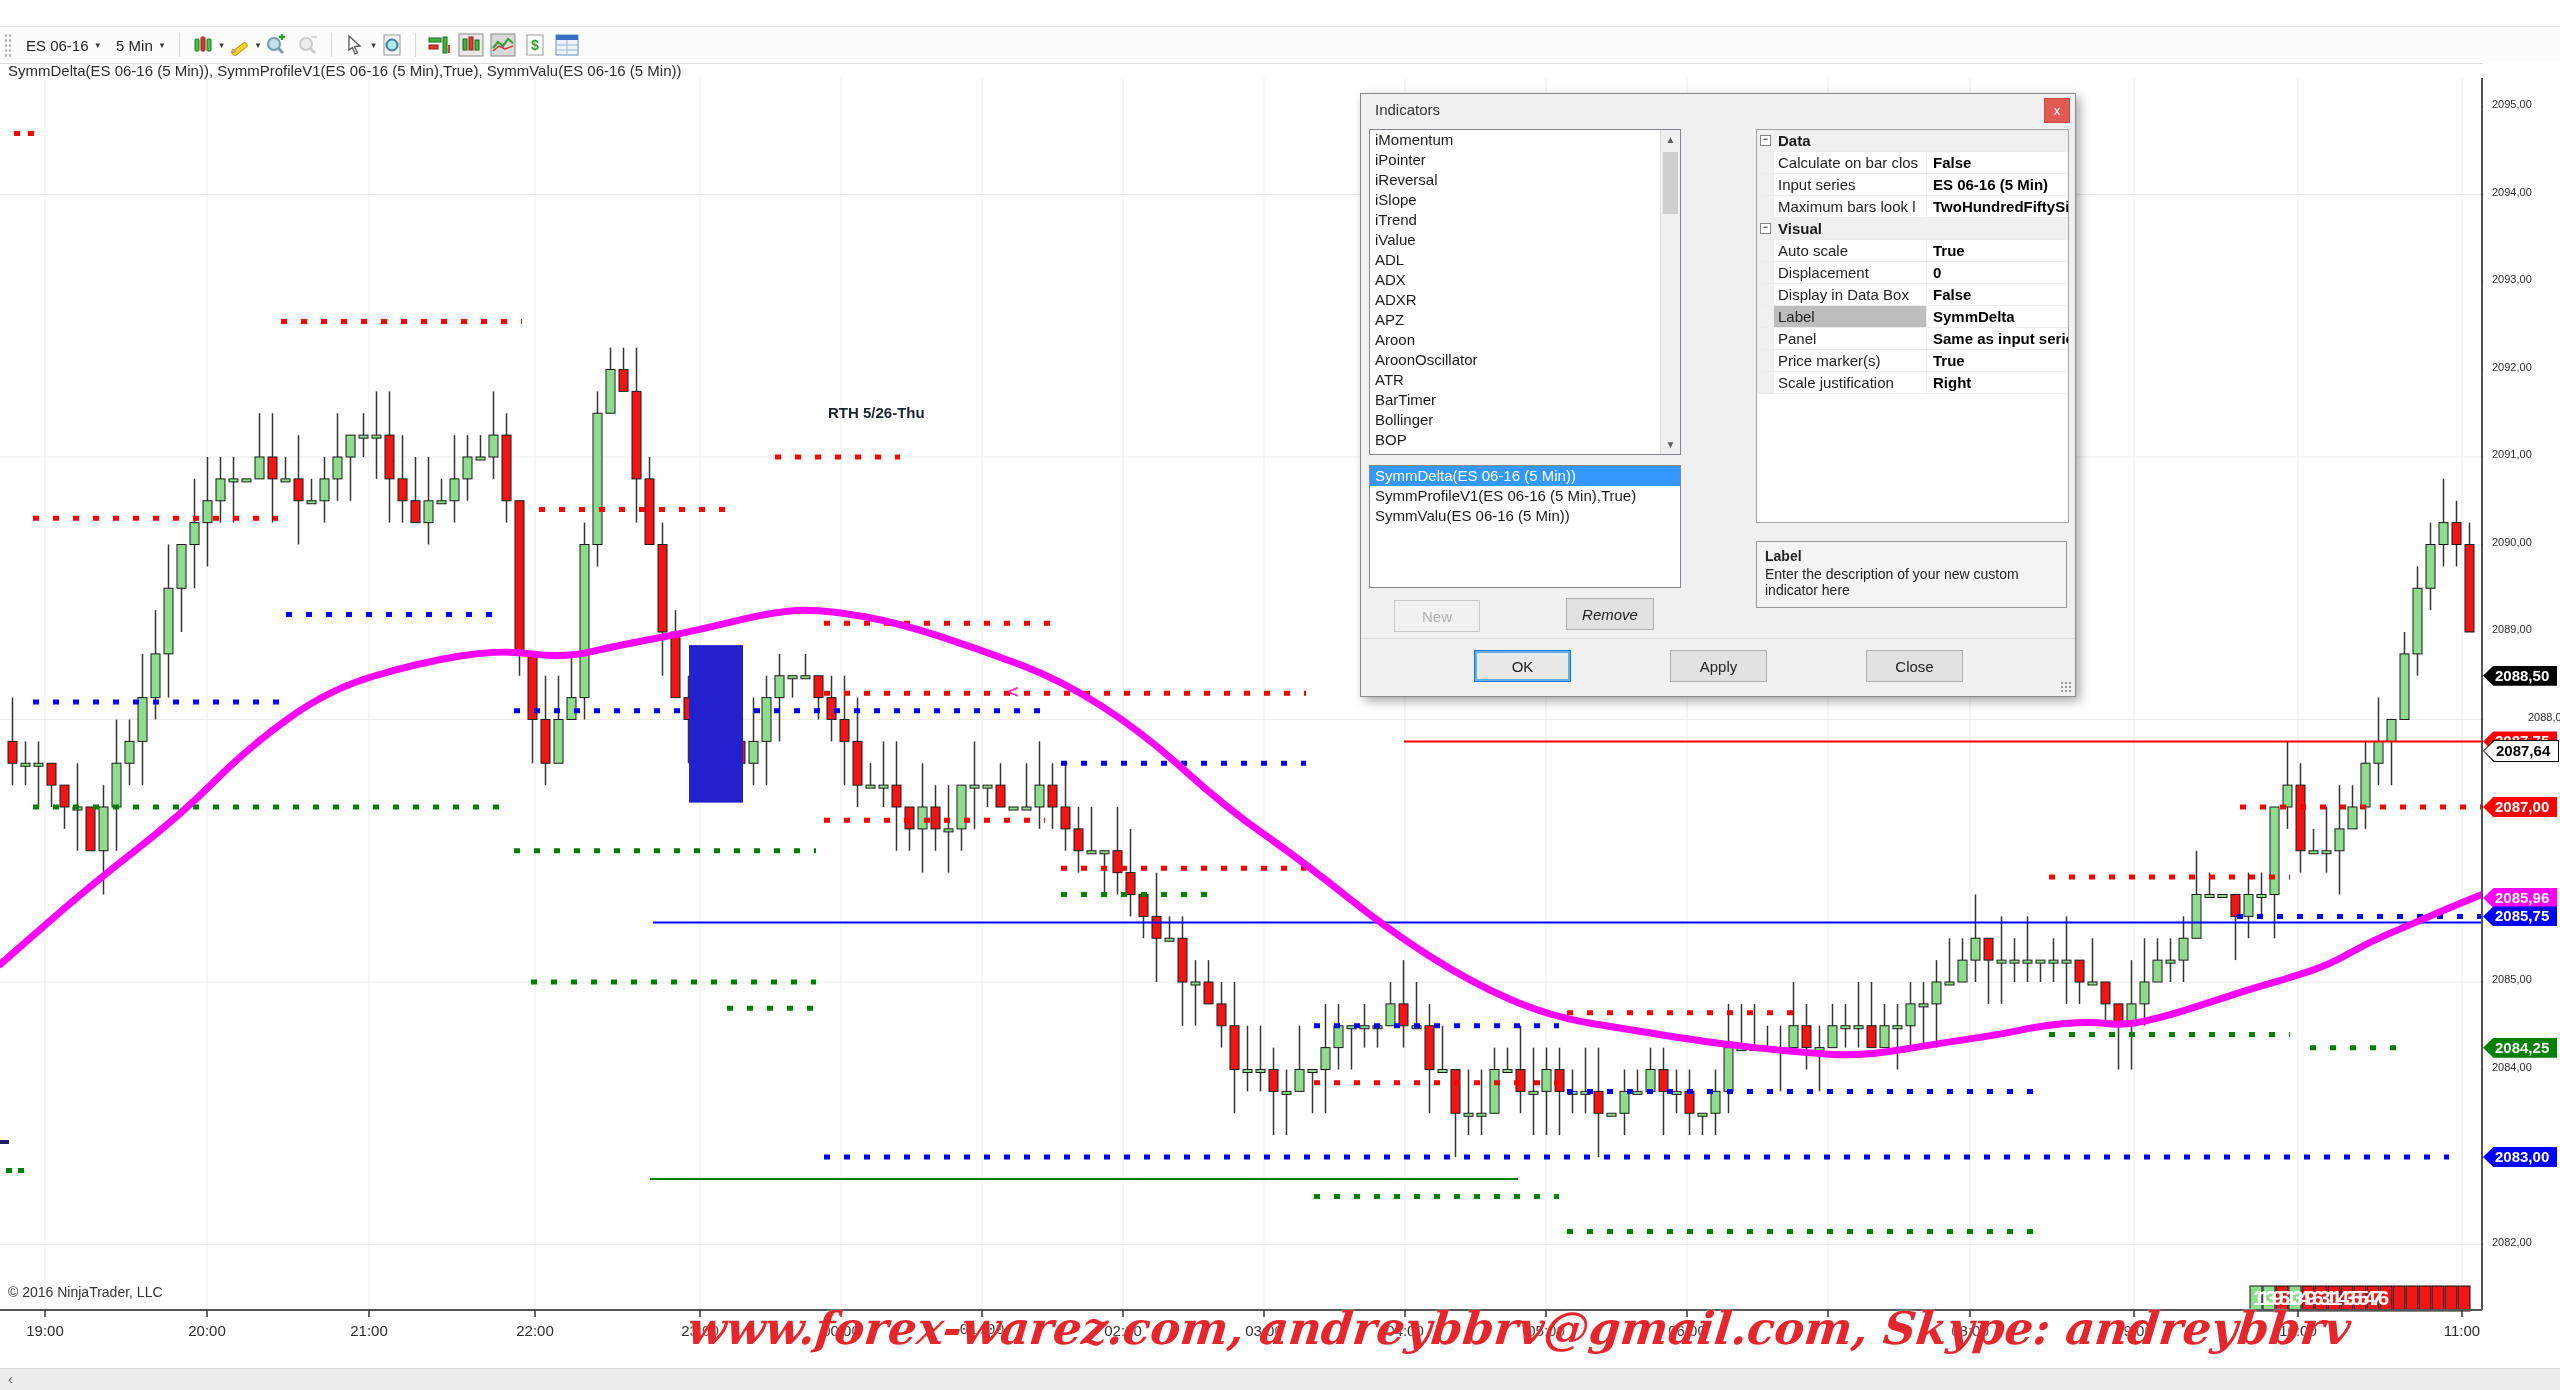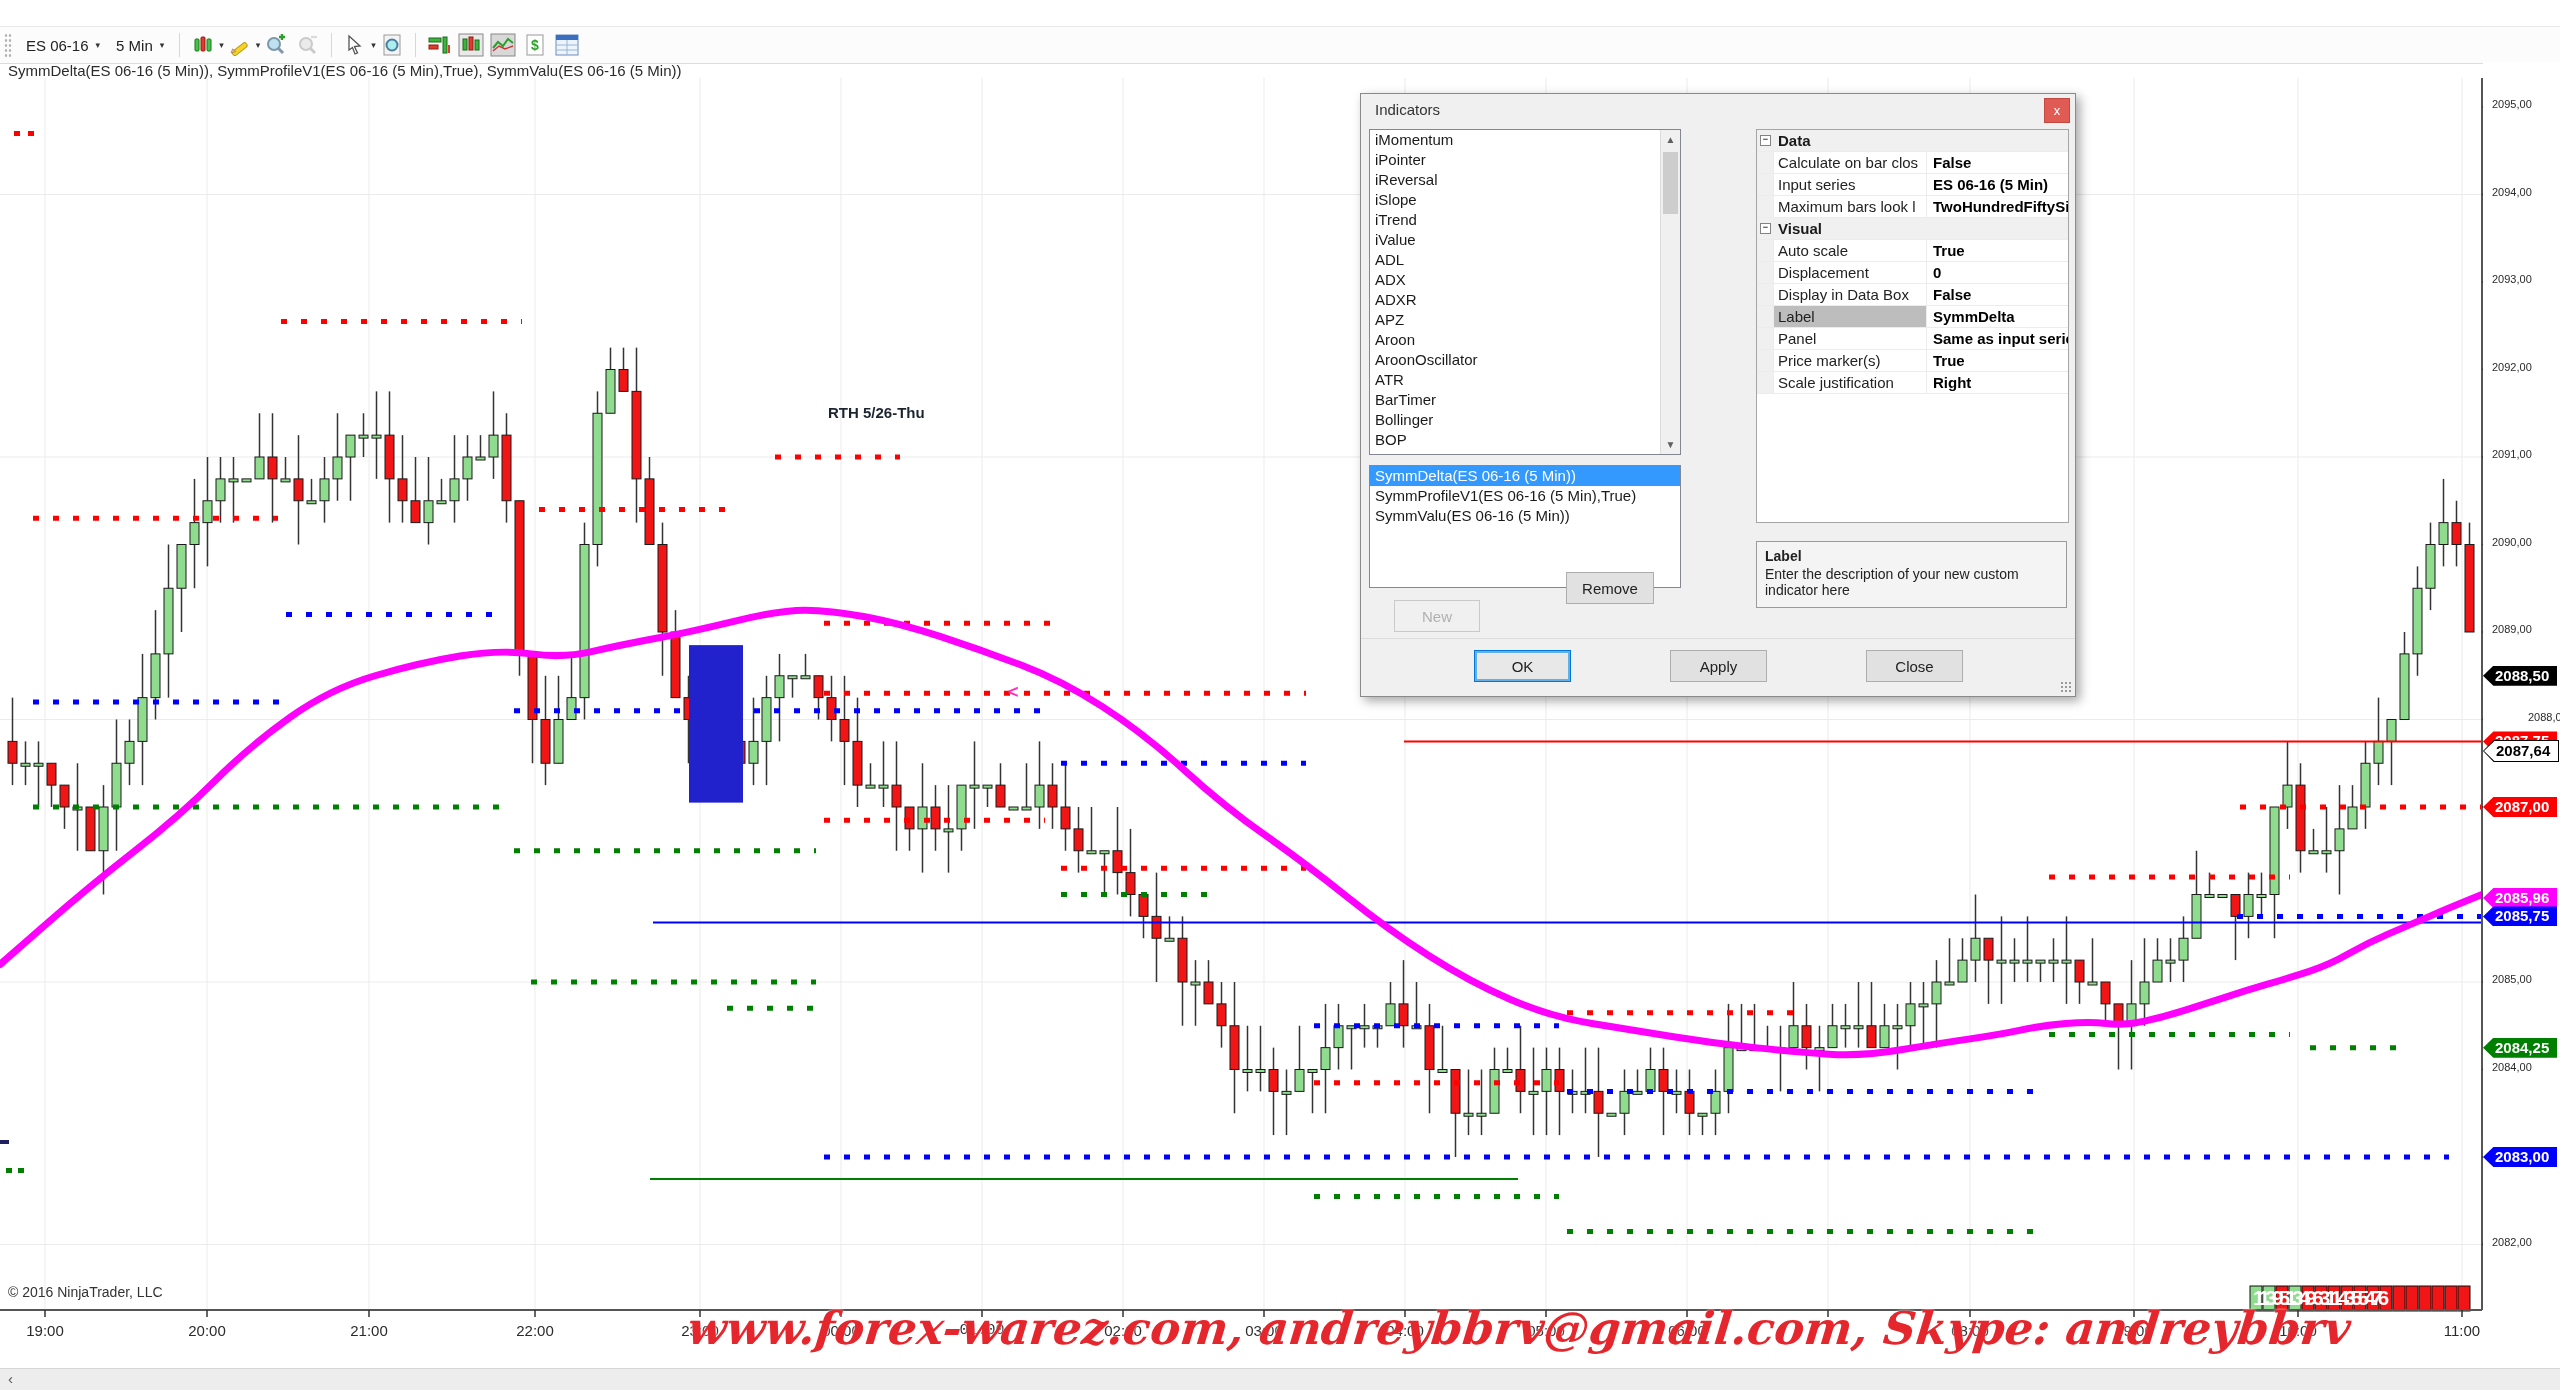--- a/index.html
+++ b/index.html
@@ -62,21 +62,21 @@
   #list-sel{left:8px;top:371px;width:310px;height:121px;}
   .litem{height:20px;line-height:20px;padding-left:5px;white-space:nowrap;}
   .litem.sel{background:#3399ff;color:#fff;}
   .vscroll{position:absolute;right:0;top:0;width:19px;height:100%;background:#f0f0f0;border-left:1px solid #dcdcdc;}
   .varrow{position:absolute;left:0;width:19px;height:19px;color:#606060;font-size:10px;
     display:flex;align-items:center;justify-content:center;}
   .vthumb{position:absolute;left:2px;top:22px;width:15px;height:62px;background:#cdcdcd;}
   .dlg-btn{position:absolute;height:30px;background:#e1e1e1;border:1px solid #adadad;color:#222;
     display:flex;align-items:center;justify-content:center;}
   #btn-new{left:33px;top:506px;width:84px;color:#b0b0b0;background:#f0f0f0;border-color:#c9c9c9;}
-  #btn-remove{left:205px;top:478px;width:86px;}
+  #btn-remove{left:205px;top:504px;width:86px;font-style:italic;}
   #btn-ok{left:113px;top:556px;width:95px;border:1px solid #0078d7;box-shadow:0 0 0 2px #66aee6 inset;background:#e8e8e8;}
   #btn-apply{left:309px;top:556px;width:95px;}
   #btn-close{left:505px;top:556px;width:95px;}
   #dlg-footer-line{position:absolute;left:0;top:544px;right:0;height:1px;background:#dcdcdc;}
   
   #props{position:absolute;left:395px;top:35px;width:311px;height:392px;background:#fff;border:1px solid #a5a5a5;overflow:hidden;}
   .prow{display:flex;height:21px;line-height:21px;border-bottom:1px solid #ececec;}
   .prow .gut{width:16px;background:#f0f0f0;border-right:1px solid #ececec;flex:none;}
   .prow .lab{width:148px;flex:none;padding-left:4px;color:#222;white-space:nowrap;overflow:hidden;border-right:1px solid #ececec;}
   .prow .val{flex:1;padding-left:6px;font-weight:bold;color:#000;white-space:nowrap;overflow:hidden;}

